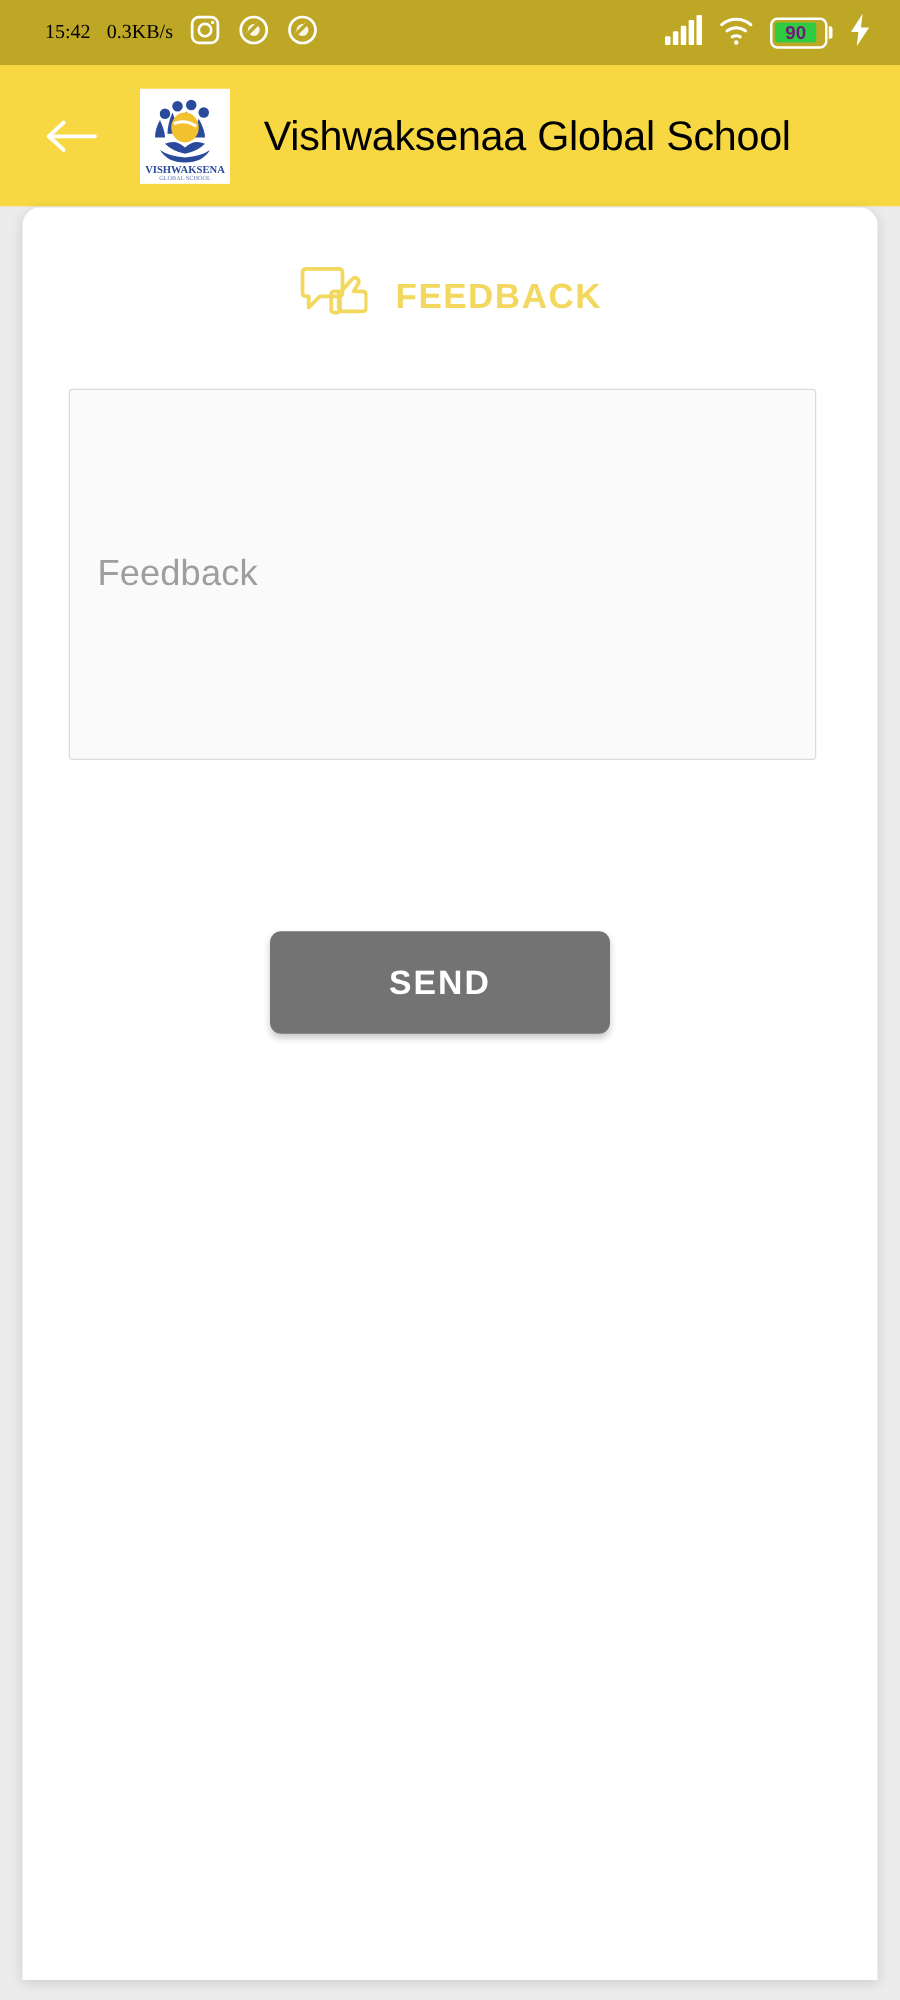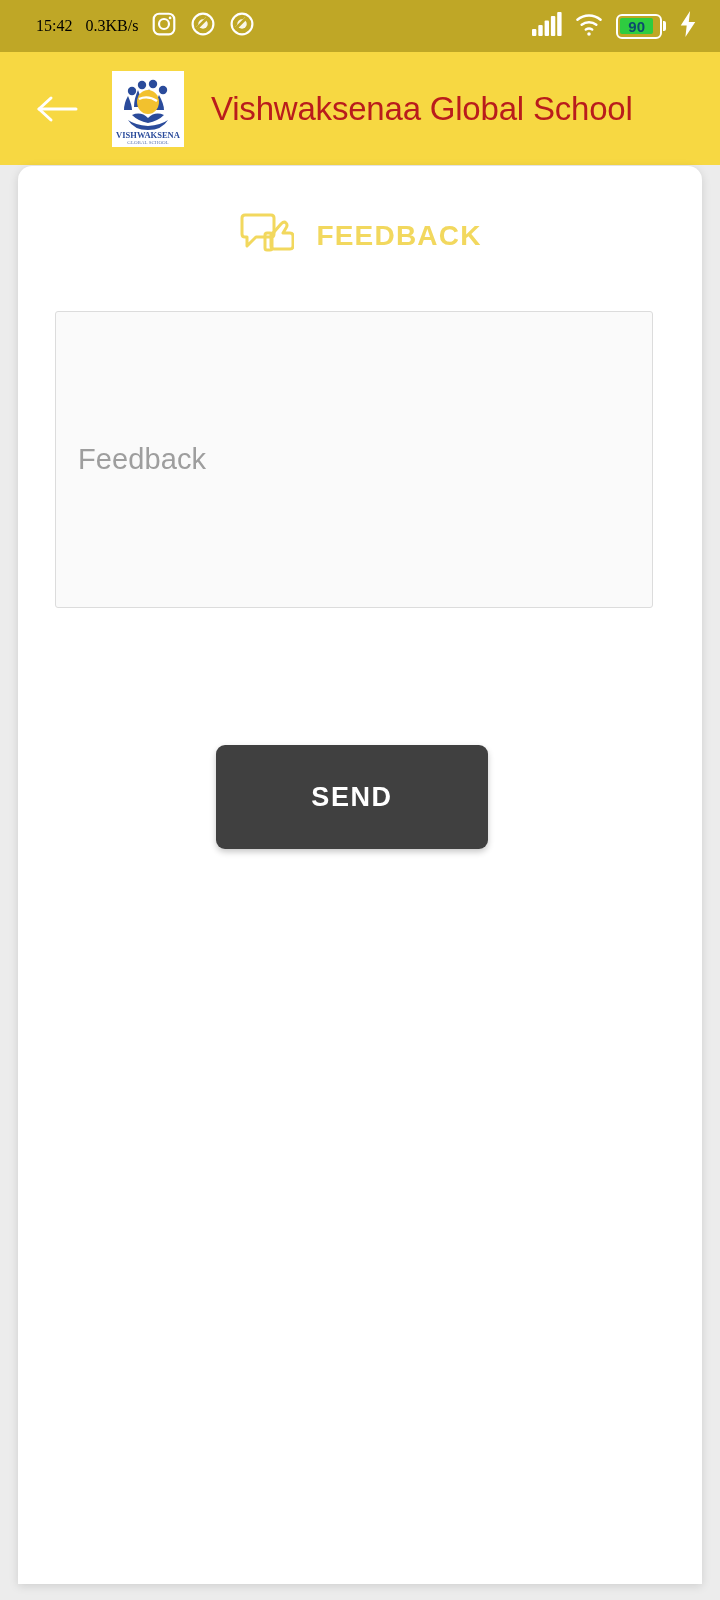--- a/index.html
+++ b/index.html
@@ -53,21 +53,21 @@
     border-radius: 6px;
     padding: 2.5px;
     display: flex;
     align-items: center;
   }
   .battery-fill {
     background: #2ecc40;
     height: 100%;
     width: 90%;
     border-radius: 2px;
-    color: #0c4a6e;
+    color: #701a75;
     font-size: 15px;
     font-weight: bold;
     display: flex;
     align-items: center;
     justify-content: center;
     line-height: 1;
   }
   .battery-cap {
     width: 3px;
     height: 10px;
@@ -100,21 +100,21 @@
     width: 72px;
     height: 76px;
     background: #ffffff;
     margin-left: 32px;
     flex: none;
     display: flex;
     align-items: center;
     overflow: hidden;
   }
   .app-title {
-    color: #b91c1c;
+    color: #000000;
     font-size: 33px;
     font-weight: 400;
     margin-left: 27px;
     letter-spacing: -0.2px;
     white-space: nowrap;
   }
 
   
   .content-card {
     position: absolute;
@@ -166,22 +166,22 @@
     font-weight: 400;
     letter-spacing: 0.1px;
   }
 
   
   .send-button {
     position: absolute;
     top: 579px;
     left: 198px;
     width: 272px;
-    height: 104px;
-    background: #404040;
+    height: 82px;
+    background: #737373;
     border: none;
     border-radius: 9px;
     color: #ffffff;
     font-family: "Liberation Sans", sans-serif;
     font-size: 27px;
     font-weight: bold;
     letter-spacing: 1.6px;
     cursor: pointer;
     box-shadow: 0 3px 6px rgba(0,0,0,0.22);
   }

